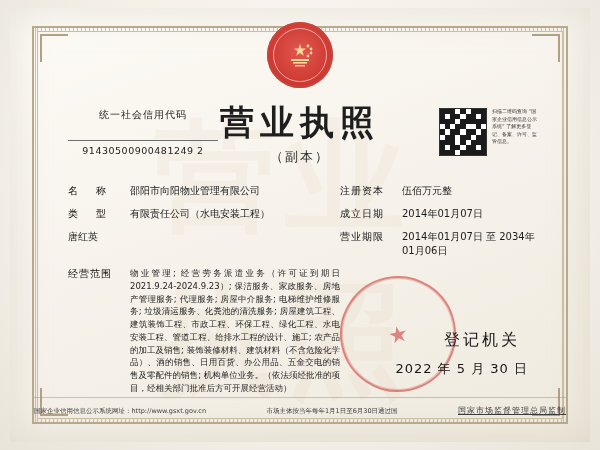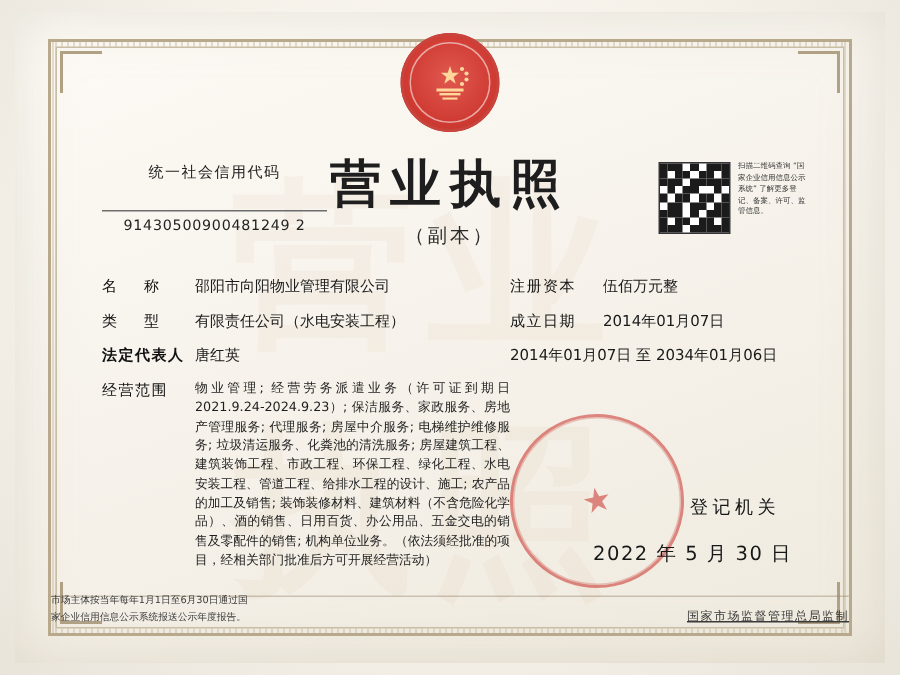--- a/index.html
+++ b/index.html
@@ -103,21 +103,21 @@
     position:absolute;left:330px;top:268px;width:112px;height:112px;border-radius:50%;
     border:2.5px solid rgba(200,45,40,.55);
     color:rgba(200,45,40,.6);
     display:flex;align-items:center;justify-content:center;
     transform:rotate(-12deg);
     box-shadow:0 0 0 1px rgba(200,45,40,.25) inset;
   }
   .seal .star{font-size:22px;color:rgba(200,45,40,.55);}
 
   
-  .authority{position:absolute;right:70px;top:322px;font-size:12px;letter-spacing:3px;color:#171717;}
+  .authority{position:absolute;right:70px;top:322px;font-size:16px;letter-spacing:3px;color:#171717;}
   .dateline{position:absolute;right:62px;top:352px;font-size:13px;letter-spacing:1px;color:#171717;margin-left:42px;}
 
   
   .footer{position:absolute;left:24px;right:24px;bottom:26px;display:flex;justify-content:space-between;align-items:flex-end;font-size:6.5px;color:#3a3a3a;}
   .footer .mid{text-align:left;line-height:1.6;}
   .footer .right{font-size:8px;letter-spacing:1px;text-decoration:underline;}
   .hairline{
     position:absolute;left:24px;right:24px;bottom:44px;height:1px;background:rgba(150,135,110,.45);
   }
   .watermark{
@@ -272,24 +272,24 @@
           <span class="val">有限责任公司（水电安装工程）</span>
         </div>
         <div class="col-r">
           <span class="lab tight">成立日期</span>
           <span class="val">2014年01月07日</span>
         </div>
       </div>
 
       <div class="row">
         <div class="col-l">
-          <span class="lab tight" style="font-weight:bold">法定代表人</span>
           <span class="val">唐红英</span>
         </div>
         <div class="col-r">
+          <span class="lab tight">营业期限</span>
           <span class="val">2014年01月07日 至 2034年01月06日</span>
         </div>
       </div>
 
       <div class="row">
         <div class="col-l">
           <span class="lab tight">经营范围</span>
           <span class="scope-val">物业管理; 经营劳务派遣业务（许可证到期日2021.9.24-2024.9.23）; 保洁服务、家政服务、房地产管理服务; 代理服务; 房屋中介服务; 电梯维护维修服务; 垃圾清运服务、化粪池的清洗服务; 房屋建筑工程、建筑装饰工程、市政工程、环保工程、绿化工程、水电安装工程、管道工程、给排水工程的设计、施工; 农产品的加工及销售; 装饰装修材料、建筑材料（不含危险化学品）、酒的销售、日用百货、办公用品、五金交电的销售及零配件的销售; 机构单位业务。（依法须经批准的项目，经相关部门批准后方可开展经营活动）</span>
         </div>
       </div>
@@ -305,21 +305,21 @@
       <span>年</span>
       <span>5</span>
       <span>月</span>
       <span>30</span>
       <span>日</span>
     </div>
 
     <div class="hairline"></div>
 
     <div class="footer">
+      <div class="left">国家企业信用信息公示系统网址：http://www.gsxt.gov.cn</div>
       <div class="mid">
         <div>市场主体按当年每年1月1日至6月30日通过国</div>
-        <div>家企业信用信息公示系统报送公示年度报告。</div>
       </div>
       <div class="right">国家市场监督管理总局监制</div>
     </div>
 
   </div>
 </div>
 
 </body></html>

